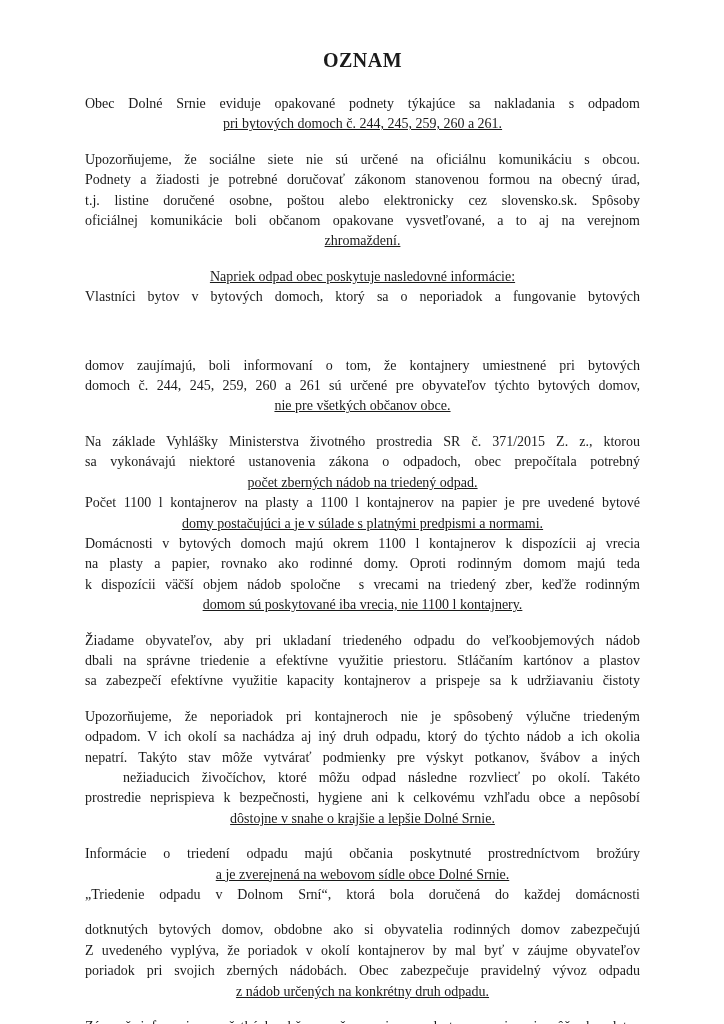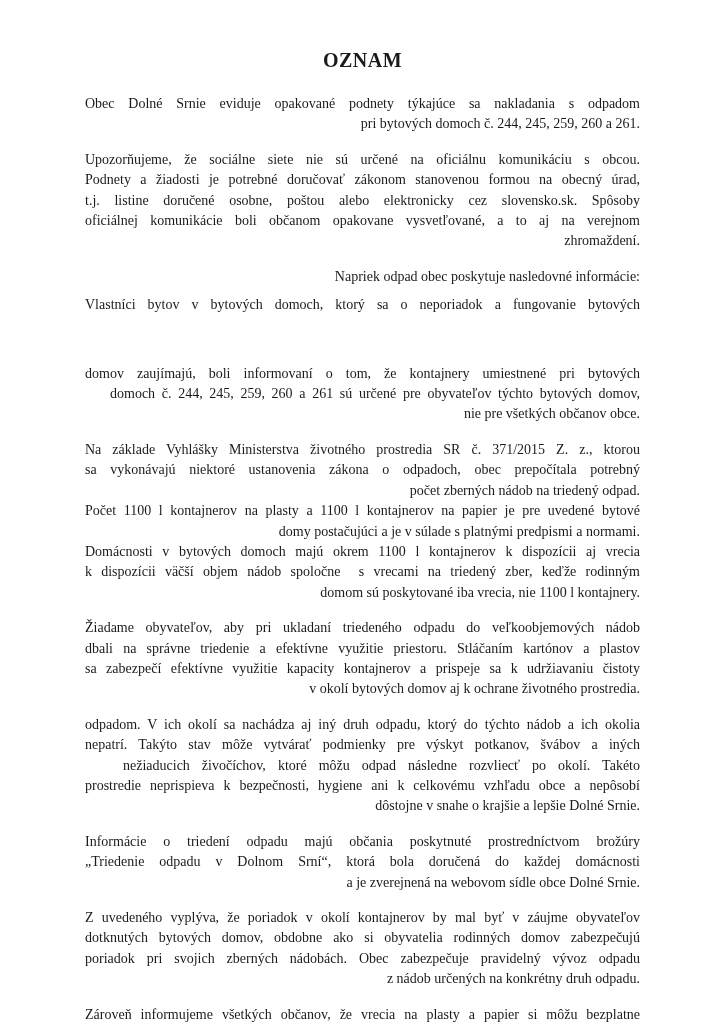--- a/index.html
+++ b/index.html
@@ -40,21 +40,22 @@
   .line {
     font-size: 14px;
     line-height: 20.4px;
     text-align: justify;
     text-justify: inter-word;
     margin: 0;
     white-space: pre-wrap;
     hyphens: none;
   }
   .line.nostretch {
-    text-align: right;
+    text-align: center;
+    text-decoration: underline;
   }
 </style>
 </head>
 <body>
 
 <div class="page">
 
   <h1 class="doc-title">OZNAM</h1>
 
   <div id="body-content">
@@ -64,56 +65,57 @@
       </div>
       <div class="block">
         <p class="line" style="text-align: justify; text-align-last: justify;">Upozorňujeme, že sociálne siete nie sú určené na oficiálnu komunikáciu s obcou.</p>
         <p class="line" style="text-align: justify; text-align-last: justify;">Podnety a žiadosti je potrebné doručovať zákonom stanovenou formou na obecný úrad,</p>
         <p class="line" style="text-align: justify; text-align-last: justify;">t.j. listine doručené osobne, poštou alebo elektronicky cez slovensko.sk. Spôsoby</p>
         <p class="line" style="text-align: justify; text-align-last: justify;">oficiálnej komunikácie boli občanom opakovane vysvetľované, a to aj na verejnom</p>
         <p class="line nostretch">zhromaždení.</p>
       </div>
       <div class="block">
         <p class="line nostretch">Napriek odpad obec poskytuje nasledovné informácie:</p>
-        <p class="line" style="text-align: justify; text-align-last: justify; margin-top: 8px;">Vlastníci bytov v bytových domoch, ktorý sa o neporiadok a fungovanie bytových</p>
+        <p class="line" style="text-align: justify; text-align-last: justify;">Vlastníci bytov v bytových domoch, ktorý sa o neporiadok a fungovanie bytových</p>
         <p class="line" style="text-align: justify; text-align-last: justify; margin-top: 48px;">domov zaujímajú, boli informovaní o tom, že kontajnery umiestnené pri bytových</p>
-        <p class="line" style="text-align: justify; text-align-last: justify; margin-left: 25px;">domoch č. 244, 245, 259, 260 a 261 sú určené pre obyvateľov týchto bytových domov,</p>
+        <p class="line" style="text-align: justify; text-align-last: justify;">domoch č. 244, 245, 259, 260 a 261 sú určené pre obyvateľov týchto bytových domov,</p>
         <p class="line nostretch">nie pre všetkých občanov obce.</p>
       </div>
       <div class="block">
         <p class="line" style="text-align: justify; text-align-last: justify;">Na základe Vyhlášky Ministerstva životného prostredia SR č. 371/2015 Z. z., ktorou</p>
         <p class="line" style="text-align: justify; text-align-last: justify;">sa vykonávajú niektoré ustanovenia zákona o odpadoch, obec prepočítala potrebný</p>
         <p class="line nostretch">počet zberných nádob na triedený odpad.</p>
         <p class="line" style="text-align: justify; text-align-last: justify;">Počet 1100 l kontajnerov na plasty a 1100 l kontajnerov na papier je pre uvedené bytové</p>
         <p class="line nostretch">domy postačujúci a je v súlade s platnými predpismi a normami.</p>
         <p class="line" style="text-align: justify; text-align-last: justify;">Domácnosti v bytových domoch majú okrem 1100 l kontajnerov k dispozícii aj vrecia</p>
+        <p class="line" style="text-align: justify; text-align-last: justify;">na plasty a papier, rovnako ako rodinné domy. Oproti rodinným domom majú teda</p>
         <p class="line" style="text-align: justify; text-align-last: justify;">k dispozícii väčší objem nádob spoločne  s vrecami na triedený zber, keďže rodinným</p>
         <p class="line nostretch">domom sú poskytované iba vrecia, nie 1100 l kontajnery.</p>
       </div>
       <div class="block">
         <p class="line" style="text-align: justify; text-align-last: justify;">Žiadame obyvateľov, aby pri ukladaní triedeného odpadu do veľkoobjemových nádob</p>
         <p class="line" style="text-align: justify; text-align-last: justify;">dbali na správne triedenie a efektívne využitie priestoru. Stláčaním kartónov a plastov</p>
         <p class="line" style="text-align: justify; text-align-last: justify;">sa zabezpečí efektívne využitie kapacity kontajnerov a prispeje sa k udržiavaniu čistoty</p>
-        <p class="line nostretch">v okolí bytových domov aj k ochrane životného prostredia.</p>
       </div>
       <div class="block">
+        <p class="line" style="text-align: justify; text-align-last: justify;">Upozorňujeme, že neporiadok pri kontajneroch nie je spôsobený výlučne triedeným</p>
         <p class="line" style="text-align: justify; text-align-last: justify;">odpadom. V ich okolí sa nachádza aj iný druh odpadu, ktorý do týchto nádob a ich okolia</p>
         <p class="line" style="text-align: justify; text-align-last: justify;">nepatrí. Takýto stav môže vytvárať podmienky pre výskyt potkanov, švábov a iných</p>
         <p class="line" style="text-align: justify; text-align-last: justify; margin-left: 38px;">nežiaducich živočíchov, ktoré môžu odpad následne rozvliecť po okolí. Takéto</p>
         <p class="line" style="text-align: justify; text-align-last: justify;">prostredie neprispieva k bezpečnosti, hygiene ani k celkovému vzhľadu obce a nepôsobí</p>
         <p class="line nostretch">dôstojne v snahe o krajšie a lepšie Dolné Srnie.</p>
       </div>
       <div class="block">
         <p class="line" style="text-align: justify; text-align-last: justify;">Informácie o triedení odpadu majú občania poskytnuté prostredníctvom brožúry</p>
+        <p class="line nostretch">a je zverejnená na webovom sídle obce Dolné Srnie.</p>
         <p class="line" style="text-align: justify; text-align-last: justify;">„Triedenie odpadu v Dolnom Srní“, ktorá bola doručená do každej domácnosti</p>
-        <p class="line nostretch">a je zverejnená na webovom sídle obce Dolné Srnie.</p>
       </div>
       <div class="block">
+        <p class="line" style="text-align: justify; text-align-last: justify;">dotknutých bytových domov, obdobne ako si obyvatelia rodinných domov zabezpečujú</p>
         <p class="line" style="text-align: justify; text-align-last: justify;">Z uvedeného vyplýva, že poriadok v okolí kontajnerov by mal byť v záujme obyvateľov</p>
-        <p class="line" style="text-align: justify; text-align-last: justify;">dotknutých bytových domov, obdobne ako si obyvatelia rodinných domov zabezpečujú</p>
         <p class="line" style="text-align: justify; text-align-last: justify;">poriadok pri svojich zberných nádobách. Obec zabezpečuje pravidelný vývoz odpadu</p>
         <p class="line nostretch">z nádob určených na konkrétny druh odpadu.</p>
       </div>
       <div class="block">
         <p class="line" style="text-align: justify; text-align-last: justify;">Zároveň informujeme všetkých občanov, že vrecia na plasty a papier si môžu bezplatne</p>
       </div>
     </div>
 
 </div>
 

